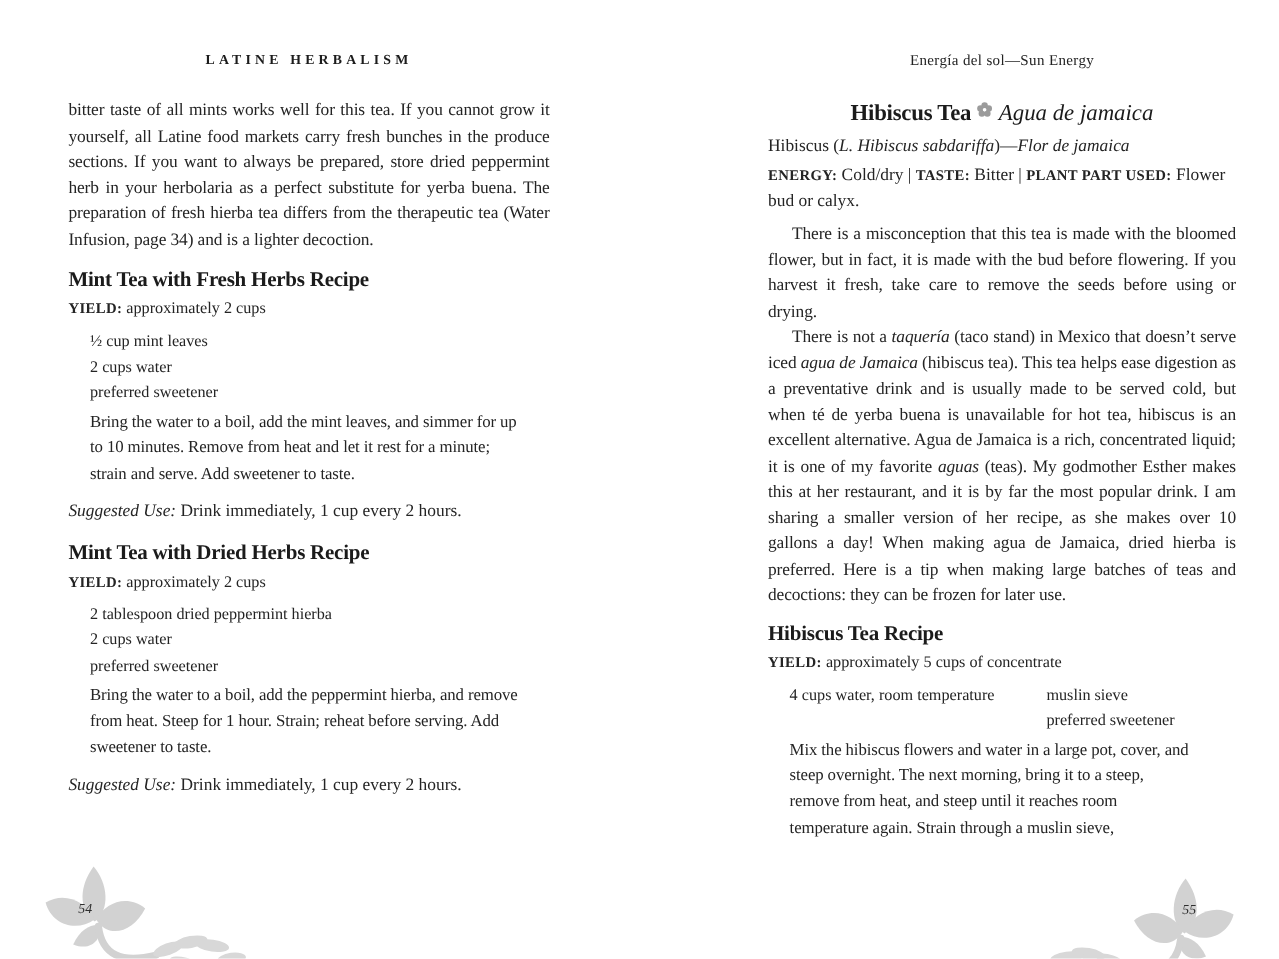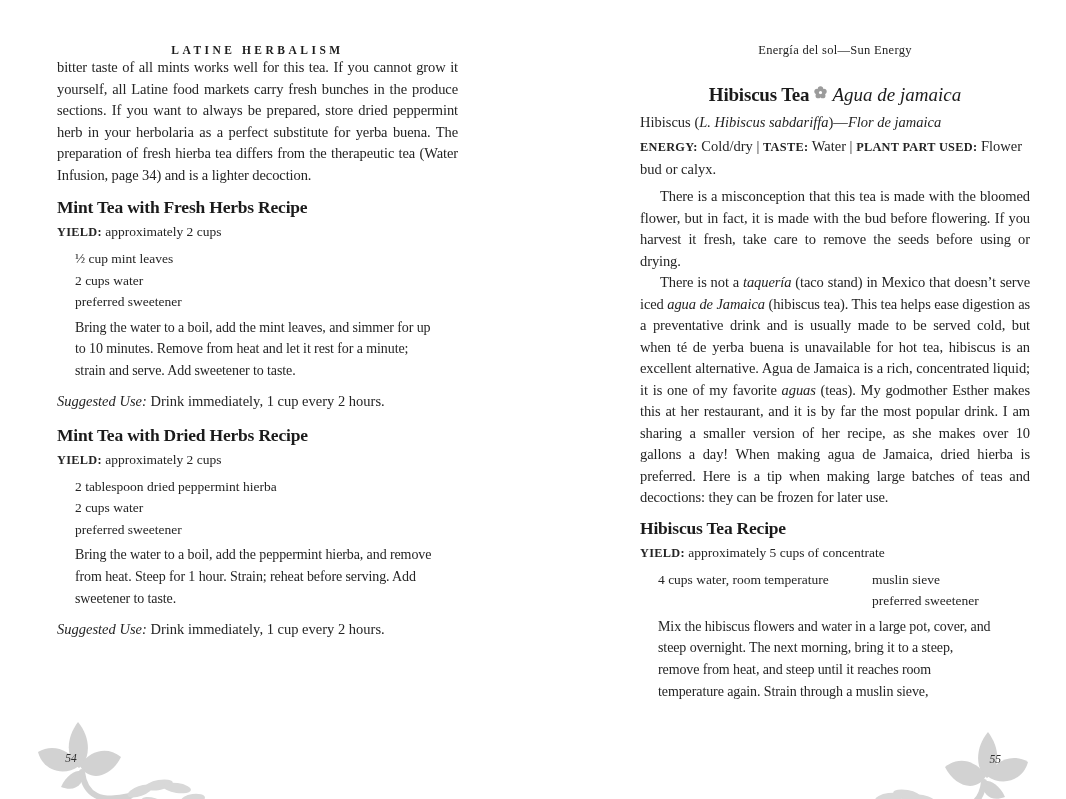--- a/index.html
+++ b/index.html
@@ -16,21 +16,21 @@
     text-align:center;font-size:11.5px;line-height:14px;font-weight:bold;
     letter-spacing:3.5px;color:#1c1c1c;
   }
   .rh-right{font-weight:normal;letter-spacing:.3px;font-size:12.5px;color:#222;}
 
   p{margin:0;}
   .body-par{
     font-size:14.5px;line-height:21.5px;text-align:justify;
     letter-spacing:-.1px;color:#242424;
   }
-  .intro{}
+  .intro{margin-top:25px;}
   .indent{text-indent:20px;}
 
   .recipe-title{
     margin:10px 0 0 0;font-size:17.5px;line-height:23px;font-weight:bold;
     letter-spacing:-.2px;color:#1b1b1b;
   }
   .page-right .recipe-title{margin-top:8px;}
 
   .yield{font-size:13.5px;line-height:20px;margin-top:3px;}
   .caps-label,.seg-c{font-weight:bold;font-size:12.3px;letter-spacing:.3px;}
@@ -70,21 +70,21 @@
   .mint-h2{margin-top:12px;}
 
   .corner-flower{position:absolute;z-index:1;}
   .flower-left{left:8px;top:700px;}
   .flower-right{right:8px;top:710px;transform:scaleX(-1);}
   .page-num{
     position:absolute;z-index:2;font-style:italic;font-size:11.5px;
     color:#2e2e2e;width:20px;text-align:center;
   }
   .pn-left{left:61px;top:752px;}
-  .pn-right{left:981px;top:753px;text-align:right;}
+  .pn-right{left:981px;top:753px;}
 </style>
 </head>
 <body>
 
 <div class="book">
 
   <section class="page page-left">
     <div class="running-head">LATINE HERBALISM</div>
 
     <p class="body-par intro">bitter taste of all mints works well for this tea. If you cannot grow it yourself, all Latine food markets carry fresh bunches in the produce sections. If you want to always be prepared, store dried peppermint herb in your herbolaria as a perfect substitute for yerba buena. The preparation of fresh hierba tea differs from the therapeutic tea (Water Infusion, page 34) and is a lighter decoction.</p>
@@ -120,21 +120,21 @@
               <circle cx="2.8" cy="5" r="2.5"></circle>
               <circle cx="9.2" cy="5" r="2.5"></circle>
               <circle cx="3.9" cy="8.9" r="2.5"></circle>
               <circle cx="8.1" cy="8.9" r="2.5"></circle>
             </g>
             <circle cx="6" cy="6" r="1.4" fill="#ffffff"></circle>
           </svg></span><span class="ct-spanish">Agua de jamaica</span>
     </h1>
 
     <p class="botanical"><span>Hibiscus (</span><span class="seg-i">L. Hibiscus sabdariffa</span><span>)—</span><span class="seg-i">Flor de jamaica</span></p>
-    <p class="properties"><span class="seg-c">ENERGY:</span><span> Cold/dry | </span><span class="seg-c">TASTE:</span><span> Water | </span><span class="seg-c">PLANT PART USED:</span><span> Flower bud or calyx.</span></p>
+    <p class="properties"><span class="seg-c">ENERGY:</span><span> Cold/dry | </span><span class="seg-c">TASTE:</span><span> Bitter | </span><span class="seg-c">PLANT PART USED:</span><span> Flower bud or calyx.</span></p>
 
     <p class="body-par indent para-0"><span>There is a misconception that this tea is made with the bloomed flower, but in fact, it is made with the bud before flowering. If you harvest it fresh, take care to remove the seeds before using or drying.</span></p>
     <p class="body-par indent para-1"><span>There is not a </span><span class="seg-i">taquería</span><span> (taco stand) in Mexico that doesn’t serve iced </span><span class="seg-i">agua de Jamaica</span><span> (hibiscus tea). This tea helps ease digestion as a preventative drink and is usually made to be served cold, but when té de yerba buena is unavailable for hot tea, hibiscus is an excellent alternative. Agua de Jamaica is a rich, concentrated liquid; it is one of my favorite </span><span class="seg-i">aguas</span><span> (teas). My godmother Esther makes this at her restaurant, and it is by far the most popular drink. I am sharing a smaller version of her recipe, as she makes over 10 gallons a day! When making agua de Jamaica, dried hierba is preferred. Here is a tip when making large batches of teas and decoctions: they can be frozen for later use.</span></p>
 
     <h2 class="recipe-title">Hibiscus Tea Recipe</h2>
     <p class="yield"><span class="caps-label">YIELD:</span> <span>approximately 5 cups of concentrate</span></p>
 
     <div class="ing-cols">
       <ul class="ingredients ing-col1">
         <li>4 cups water, room temperature</li>

